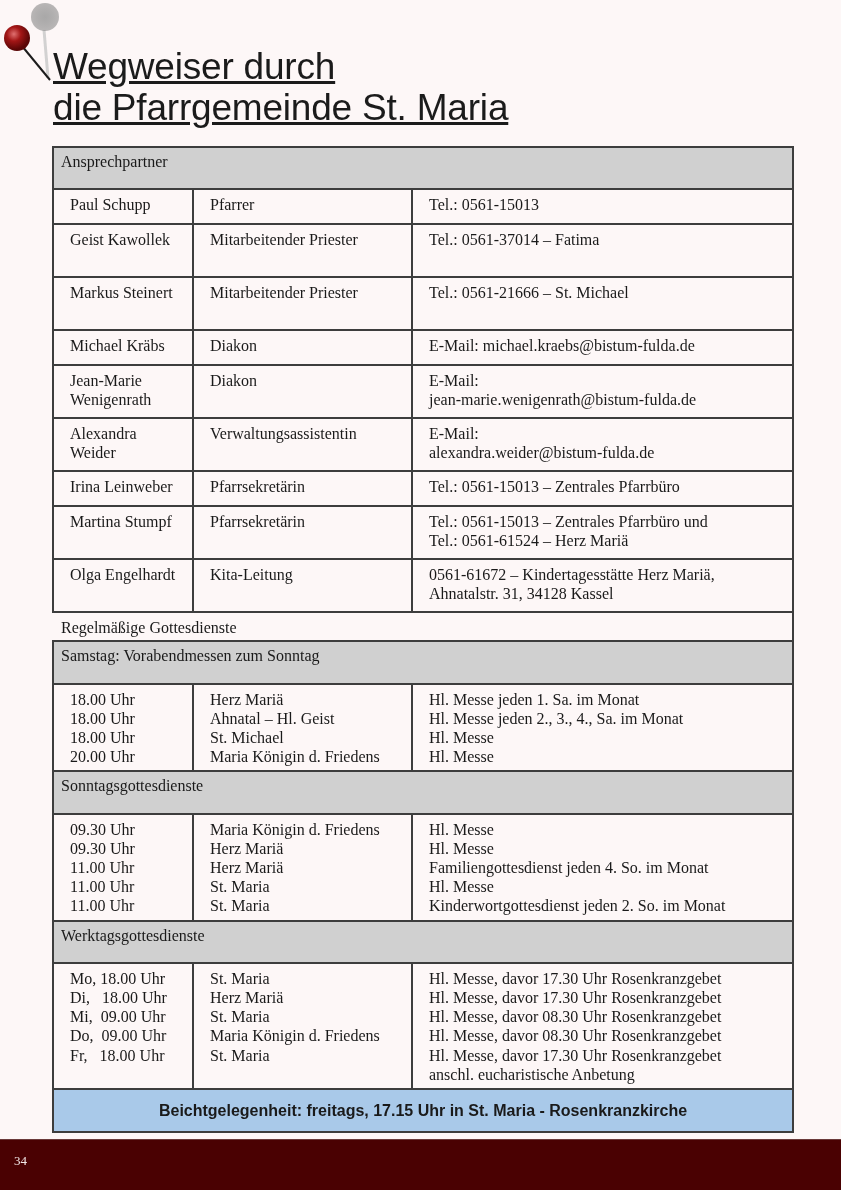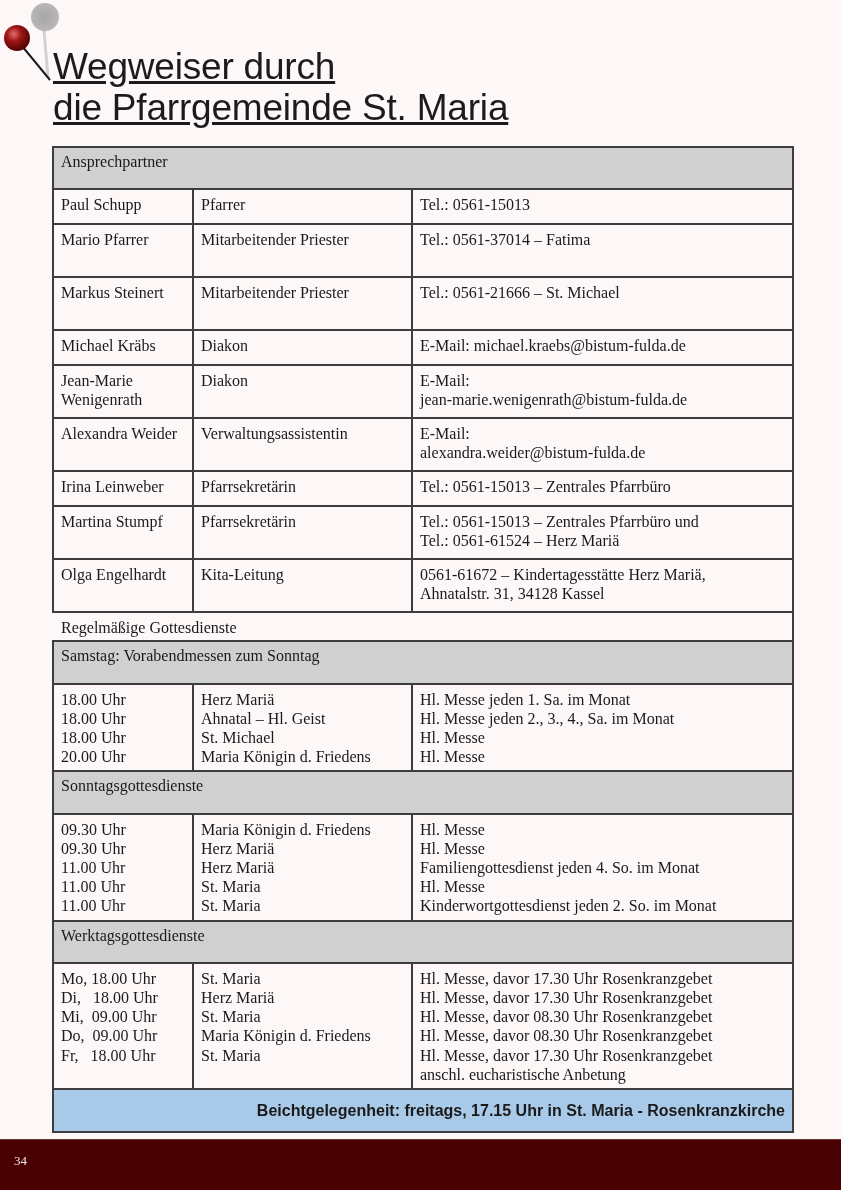--- a/index.html
+++ b/index.html
@@ -16,30 +16,30 @@
     font-size: 37px; line-height: 41px; color: #1b1b1b; letter-spacing: -0.2px; text-decoration: underline;
   }
   .title div { white-space: nowrap; }
   table.guide {
     position: absolute; left: 52px; top: 146px; width: 740px;
     border-collapse: collapse; table-layout: fixed;
     font-size: 16px; line-height: 19.2px;
   }
   table.guide td {
     border: 2px solid #3d3d3d; vertical-align: top;
-    padding: 5px 7px 4px 7px;
+    padding: 5px 7px 4px 16px;
   }
   col.c1 { width: 140px; } col.c2 { width: 219px; } col.c3 { width: 381px; }
   tr.section td { background: #d0d0d0; padding: 4px 7px 17px 7px; }
   tr.plain td { border-left: none; background: transparent; padding: 5px 16px 3px 8px; }
   tr.contact td { height: 24px; }
   tr.contact.two td { height: 42px; }
   td.line-list div { white-space: nowrap; }
   tr.confession td {
-    background: #a9c9e9; text-align: right;
+    background: #a9c9e9; text-align: center;
     font-family: "Liberation Sans", "DejaVu Sans", sans-serif; font-weight: bold;
     font-size: 16px; padding: 11px 7px 11px 7px;
   }
   .footer {
     position: absolute; left: 0; top: 1139px; width: 841px; height: 51px;
     background: #4a0102; border-top: 1px solid #6a3a3a;
   }
   .page-num {
     position: absolute; left: 14px; top: 13px; color: #f2e8e8;
     font-family: "Liberation Serif", serif; font-size: 13px;
@@ -82,21 +82,21 @@
       <td colspan="3">Ansprechpartner</td>
     </tr>
   <tr class="contact">
         <td>Paul Schupp</td>
         <td>Pfarrer</td>
         <td class="line-list">
           <div>Tel.: 0561-15013</div>
         </td>
       </tr>
       <tr class="contact two">
-        <td>Mario Pfarrer</td>
+        <td>Geist Kawollek</td>
         <td>Mitarbeitender Priester</td>
         <td class="line-list">
           <div>Tel.: 0561-37014 – Fatima</div>
         </td>
       </tr>
       <tr class="contact two">
         <td>Markus Steinert</td>
         <td>Mitarbeitender Priester</td>
         <td class="line-list">
           <div>Tel.: 0561-21666 – St. Michael</div>

